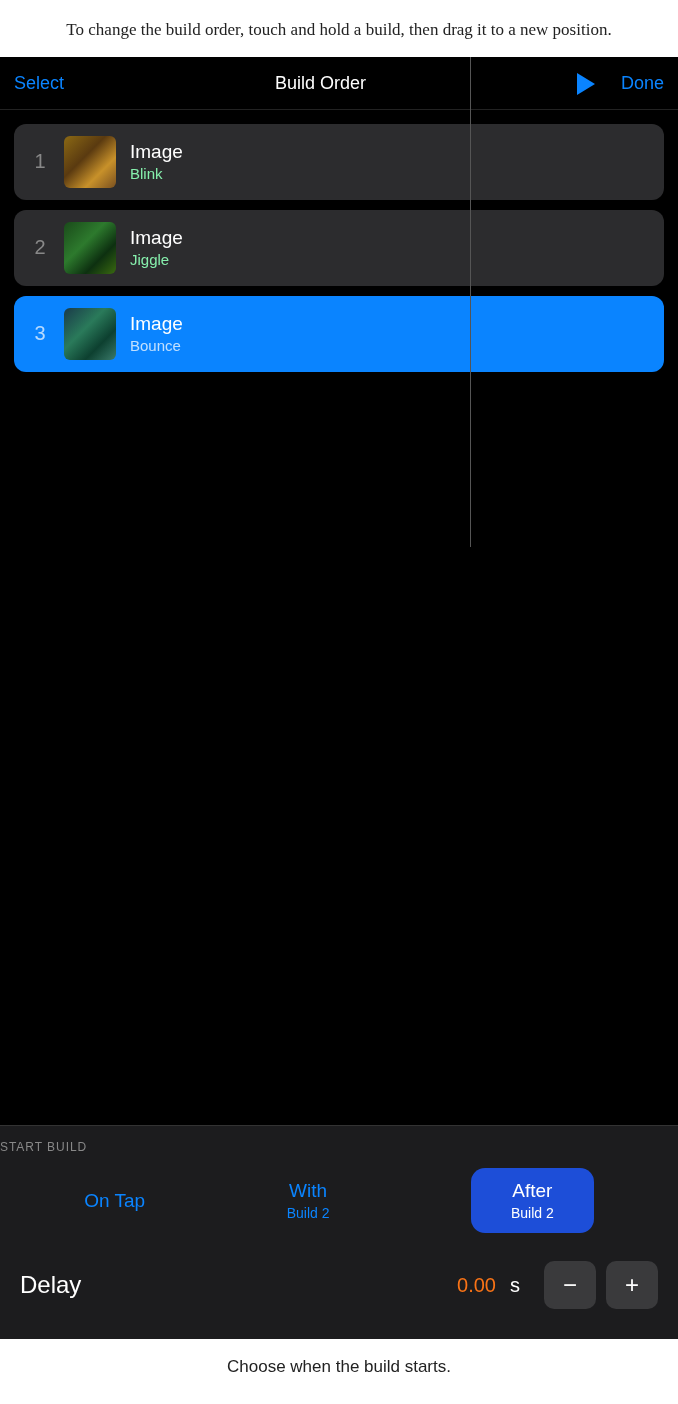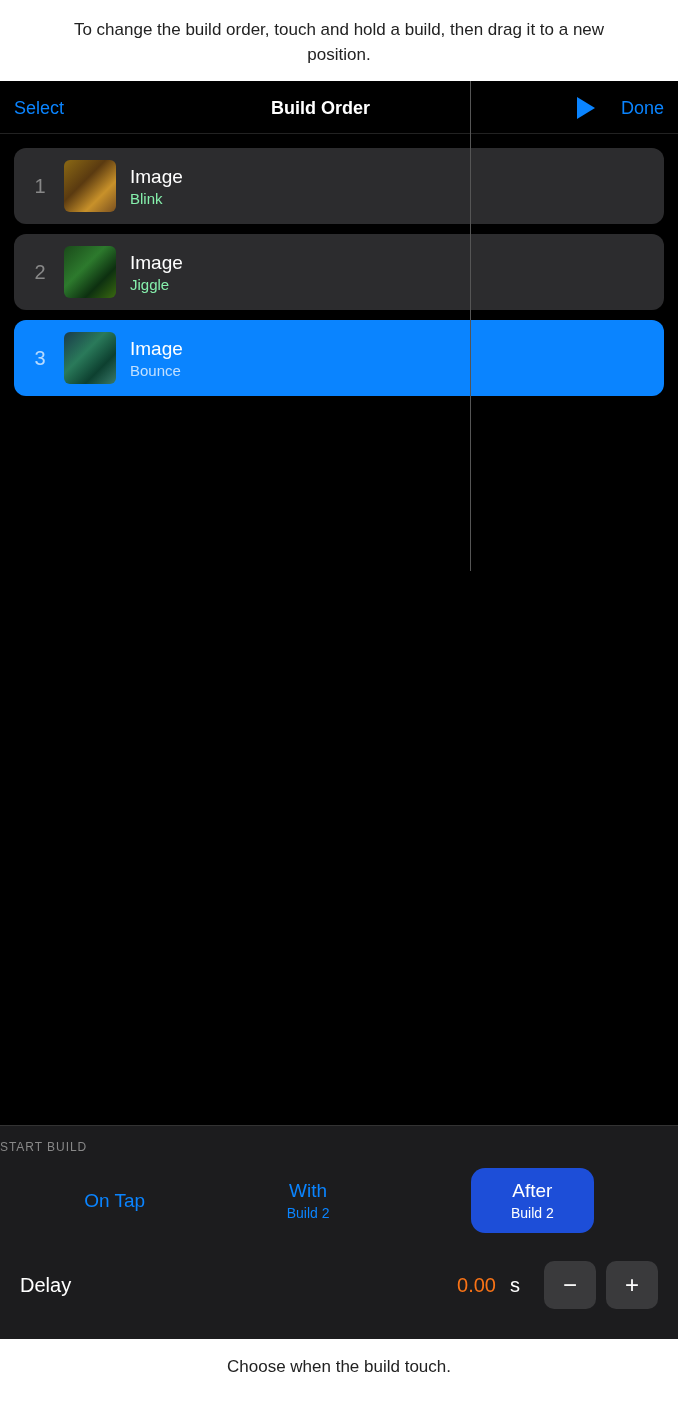--- a/index.html
+++ b/index.html
@@ -15,20 +15,21 @@
     }
 
     .top-tooltip {
       width: 100%;
       text-align: center;
       padding: 18px 60px 14px;
       font-size: 17px;
       color: #222;
       line-height: 1.45;
       background: #fff;
+      font-family: Liberation Serif, serif;
     }
 
     .main-panel {
       width: 100%;
       background: #000;
       flex: 1;
       display: flex;
       flex-direction: column;
       position: relative;
     }
@@ -45,21 +46,21 @@
     .header-select {
       font-size: 18px;
       color: #0a84ff;
       font-weight: 400;
       cursor: pointer;
     }
 
     .header-title {
       font-size: 18px;
       color: #fff;
-      font-weight: 700;
+      font-weight: 400;
     }
 
     .header-right {
       display: flex;
       align-items: center;
       gap: 26px;
     }
 
     .header-play {
       width: 0;
@@ -226,21 +227,21 @@
 
     
     .delay-row {
       display: flex;
       align-items: center;
       padding: 10px 20px;
       gap: 10px;
     }
 
     .delay-label {
-      font-size: 20px;
+      font-size: 24px;
       color: #fff;
       font-weight: 400;
       flex: 1;
     }
 
     .delay-value {
       font-size: 20px;
       color: #f97316;
       margin-right: 4px;
     }
@@ -363,13 +364,13 @@
       </div>
       <div class="stepper-btn">
         <span class="stepper-icon">+</span>
       </div>
     </div>
 
   </div>
 
 </div>
 
-<div class="bottom-tooltip">Choose when the build touch.</div>
+<div class="bottom-tooltip">Choose when the build starts.</div>
 
 </body></html>

